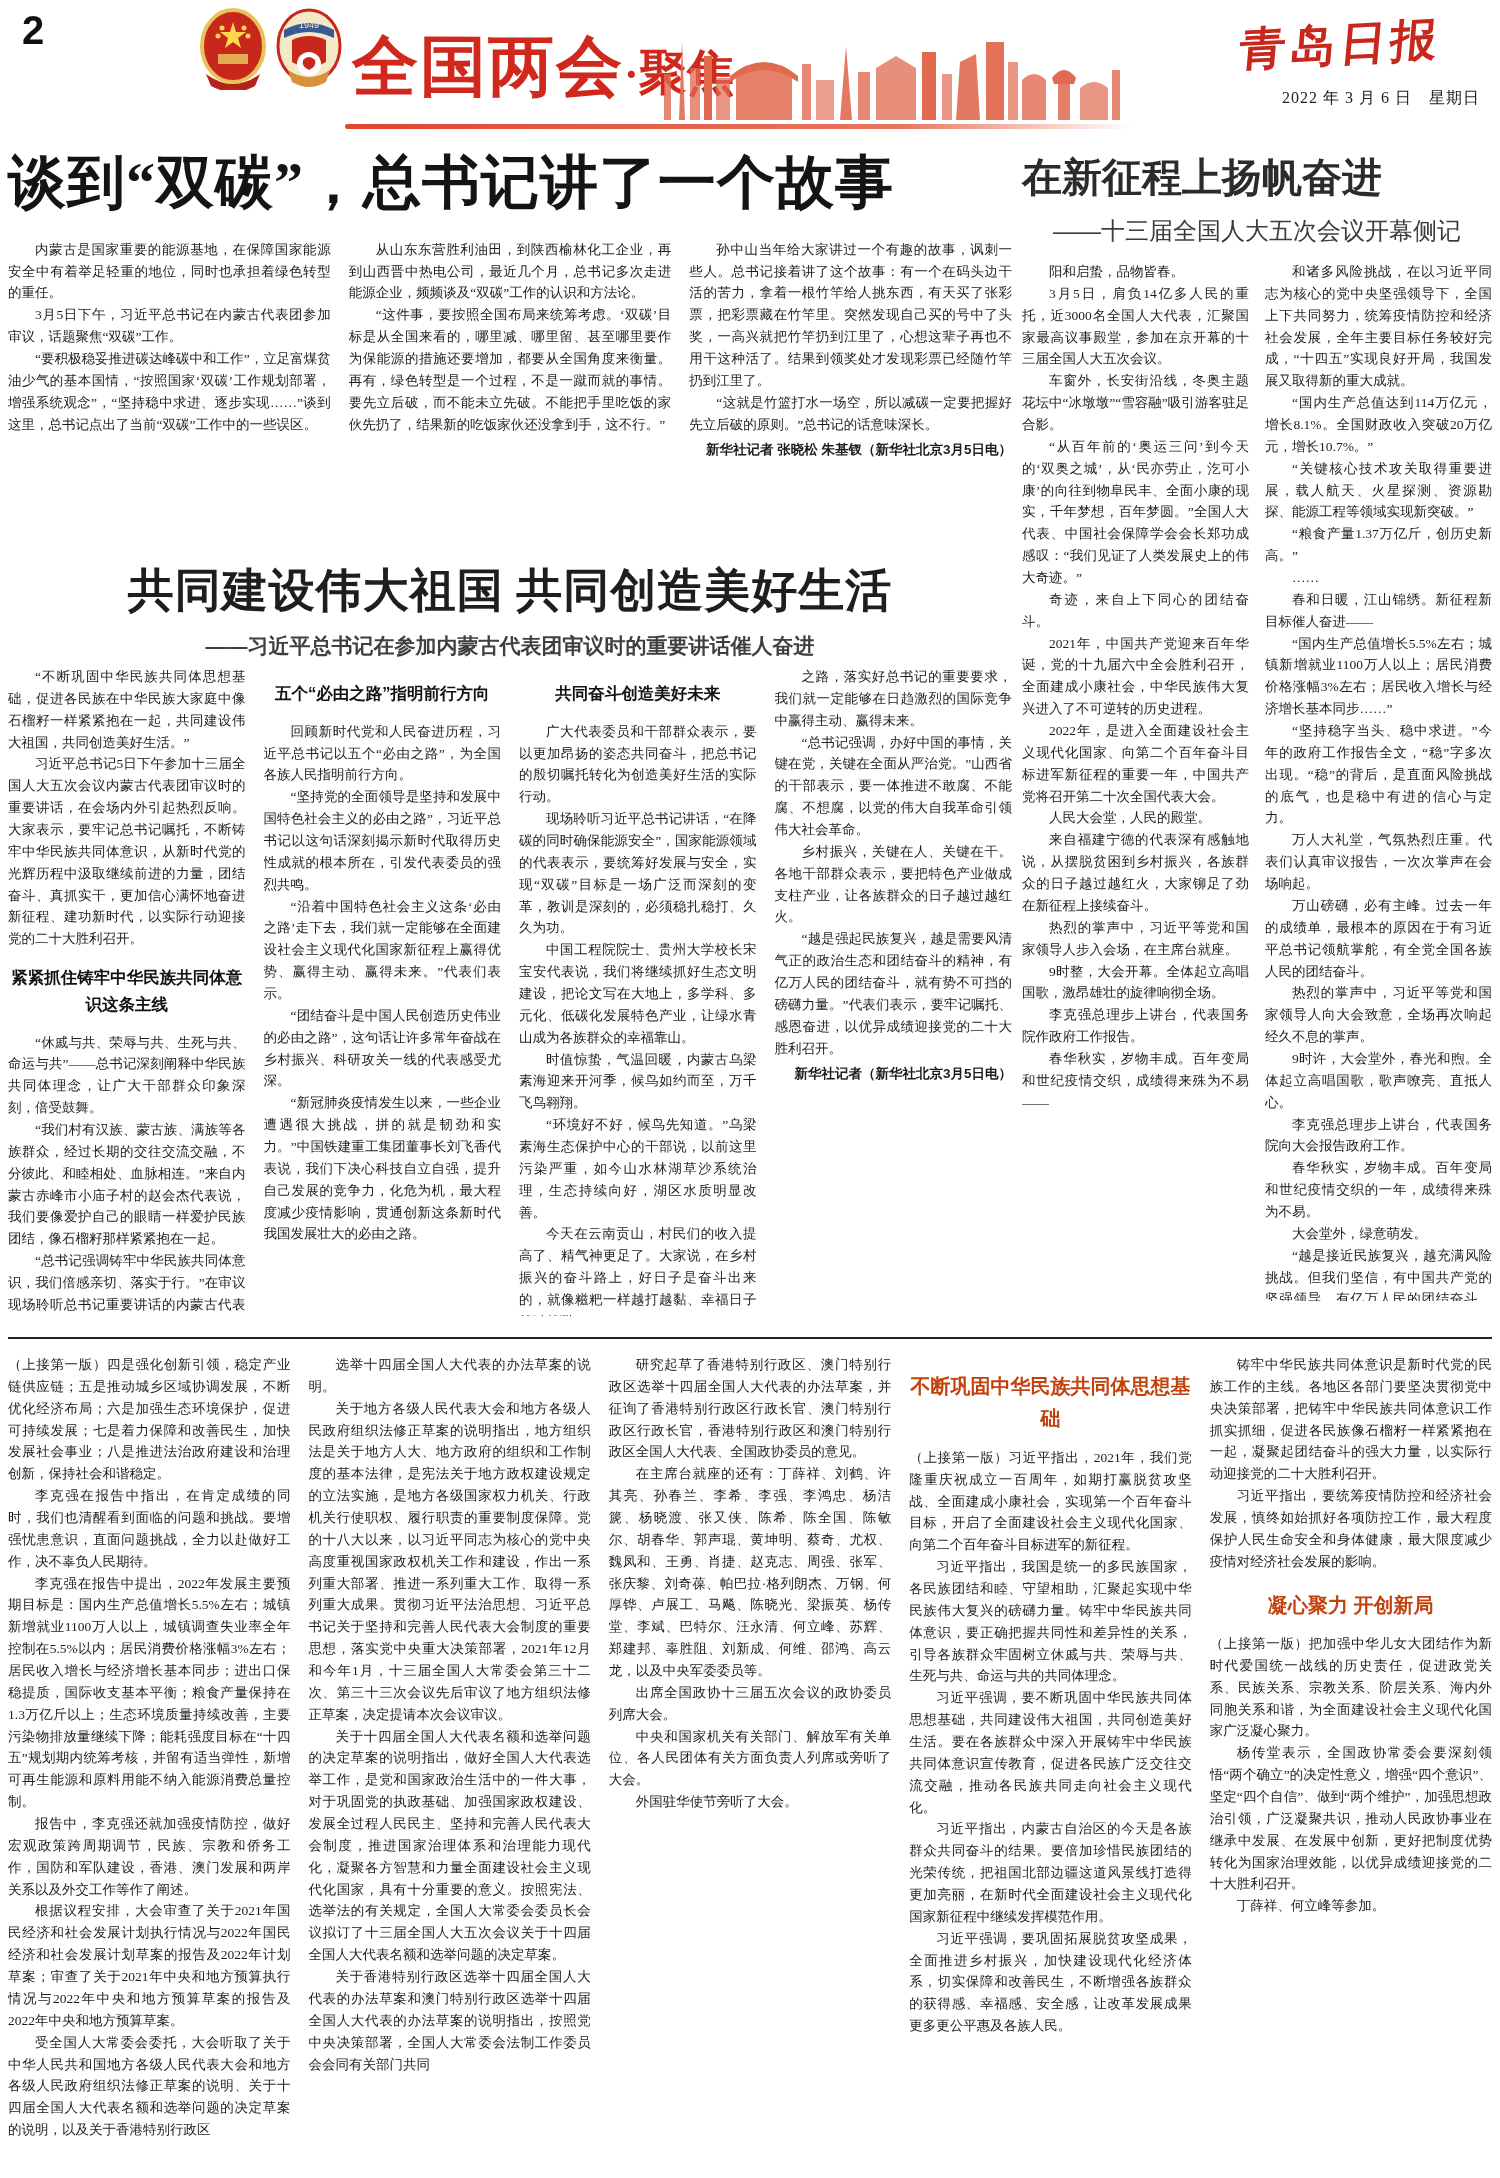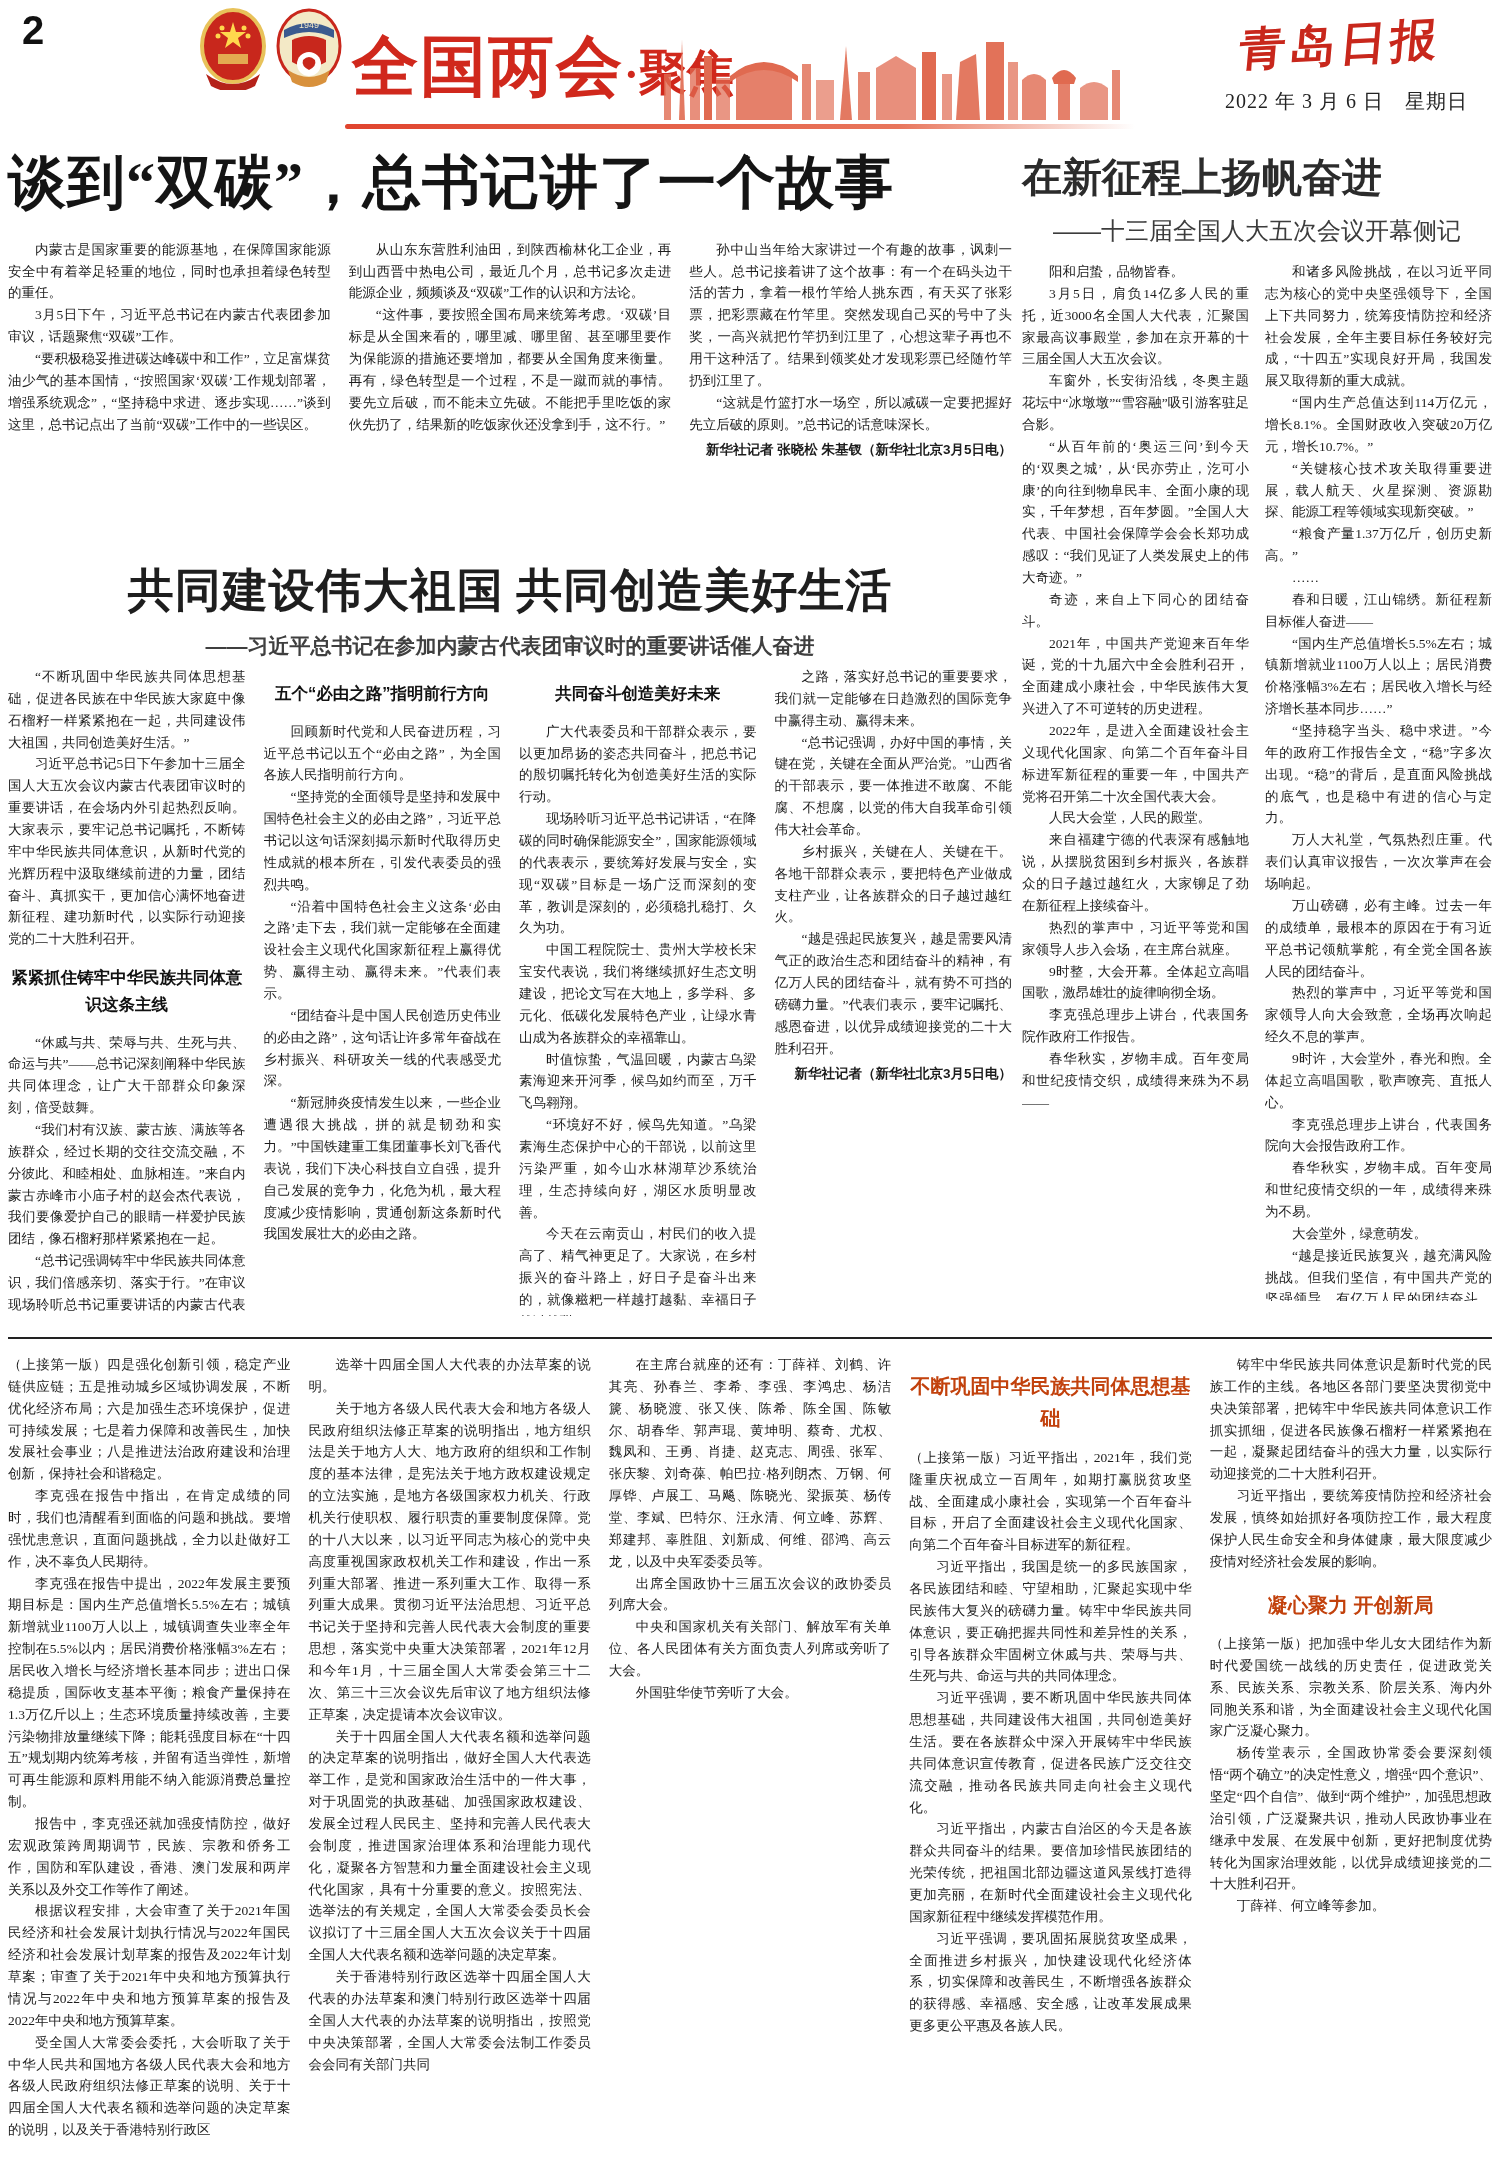--- a/index.html
+++ b/index.html
@@ -7,21 +7,21 @@
   
   .hdr{position:absolute;left:0;top:0;width:1500px;height:126px;}
   .pageno{position:absolute;left:22px;top:8px;font-family:"Liberation Sans",sans-serif;font-size:40px;font-weight:bold;color:#111;}
   .emblems{position:absolute;left:200px;top:8px;display:flex;gap:10px;}
   .banner-title{position:absolute;left:352px;top:22px;white-space:nowrap;}
   .banner-title .big{font-size:66px;font-weight:bold;color:#d0281c;font-family:"Liberation Sans",sans-serif;letter-spacing:2px;}
   .banner-title .dot{font-size:44px;font-weight:bold;color:#d0281c;}
   .banner-title .small{font-size:48px;font-weight:bold;color:#d0281c;font-family:"Liberation Sans",sans-serif;}
   .skyline{position:absolute;left:660px;top:28px;width:470px;height:92px;}
   .masthead{position:absolute;right:60px;top:14px;font-size:46px;font-weight:bold;color:#c8271c;font-family:"Liberation Serif",serif;transform:skewX(-8deg) rotate(-3deg);letter-spacing:4px;}
-  .dateline{position:absolute;right:32px;top:88px;font-size:20px;color:#222;font-family:"Liberation Serif",serif;letter-spacing:1px;}
+  .dateline{position:absolute;right:20px;top:88px;font-size:16px;color:#222;font-family:"Liberation Serif",serif;letter-spacing:1px;}
   .banner-rule{position:absolute;left:345px;top:124px;width:790px;height:5px;border-radius:3px;background:linear-gradient(90deg,#e0442e,#e8765c 70%,rgba(232,118,92,0));}
   
   .art{position:absolute;}
   h1.head-a{margin:0;text-align:left;font-size:58px;line-height:1.15;font-weight:bold;color:#141414;letter-spacing:1px;}
   h1.head-b{margin:0;text-align:left;font-size:40px;font-weight:bold;color:#2b2b2b;}
   .sub-b{text-align:center;font-size:24px;color:#3c3c3c;margin:10px 0 14px 0;font-family:"Liberation Sans",sans-serif;}
   h1.head-c{margin:0;text-align:center;font-size:46px;font-weight:bold;color:#1e1e1e;letter-spacing:1px;}
   .sub-c{text-align:center;font-size:21px;font-weight:bold;color:#3f3f3f;margin:10px 0 6px 0;font-family:"Liberation Sans",sans-serif;}
   .cols{display:flex;overflow:hidden;}
   .col{flex:1 1 0;overflow:hidden;}
@@ -210,20 +210,21 @@
         <p class="t-p">根据议程安排，大会审查了关于2021年国民经济和社会发展计划执行情况与2022年国民经济和社会发展计划草案的报告及2022年计划草案；审查了关于2021年中央和地方预算执行情况与2022年中央和地方预算草案的报告及2022年中央和地方预算草案。</p>
         <p class="t-p">受全国人大常委会委托，大会听取了关于中华人民共和国地方各级人民代表大会和地方各级人民政府组织法修正草案的说明、关于十四届全国人大代表名额和选举问题的决定草案的说明，以及关于香港特别行政区</p>
       </div>
     <div class="col">
         <p class="t-p">选举十四届全国人大代表的办法草案的说明。</p>
         <p class="t-p">关于地方各级人民代表大会和地方各级人民政府组织法修正草案的说明指出，地方组织法是关于地方人大、地方政府的组织和工作制度的基本法律，是宪法关于地方政权建设规定的立法实施，是地方各级国家权力机关、行政机关行使职权、履行职责的重要制度保障。党的十八大以来，以习近平同志为核心的党中央高度重视国家政权机关工作和建设，作出一系列重大部署、推进一系列重大工作、取得一系列重大成果。贯彻习近平法治思想、习近平总书记关于坚持和完善人民代表大会制度的重要思想，落实党中央重大决策部署，2021年12月和今年1月，十三届全国人大常委会第三十二次、第三十三次会议先后审议了地方组织法修正草案，决定提请本次会议审议。</p>
         <p class="t-p">关于十四届全国人大代表名额和选举问题的决定草案的说明指出，做好全国人大代表选举工作，是党和国家政治生活中的一件大事，对于巩固党的执政基础、加强国家政权建设、发展全过程人民民主、坚持和完善人民代表大会制度，推进国家治理体系和治理能力现代化，凝聚各方智慧和力量全面建设社会主义现代化国家，具有十分重要的意义。按照宪法、选举法的有关规定，全国人大常委会委员长会议拟订了十三届全国人大五次会议关于十四届全国人大代表名额和选举问题的决定草案。</p>
         <p class="t-p">关于香港特别行政区选举十四届全国人大代表的办法草案和澳门特别行政区选举十四届全国人大代表的办法草案的说明指出，按照党中央决策部署，全国人大常委会法制工作委员会会同有关部门共同</p>
       </div>
     <div class="col">
+        <p class="t-p">研究起草了香港特别行政区、澳门特别行政区选举十四届全国人大代表的办法草案，并征询了香港特别行政区行政长官、澳门特别行政区行政长官，香港特别行政区和澳门特别行政区全国人大代表、全国政协委员的意见。</p>
         <p class="t-p">在主席台就座的还有：丁薛祥、刘鹤、许其亮、孙春兰、李希、李强、李鸿忠、杨洁篪、杨晓渡、张又侠、陈希、陈全国、陈敏尔、胡春华、郭声琨、黄坤明、蔡奇、尤权、魏凤和、王勇、肖捷、赵克志、周强、张军、张庆黎、刘奇葆、帕巴拉·格列朗杰、万钢、何厚铧、卢展工、马飚、陈晓光、梁振英、杨传堂、李斌、巴特尔、汪永清、何立峰、苏辉、郑建邦、辜胜阻、刘新成、何维、邵鸿、高云龙，以及中央军委委员等。</p>
         <p class="t-p">出席全国政协十三届五次会议的政协委员列席大会。</p>
         <p class="t-p">中央和国家机关有关部门、解放军有关单位、各人民团体有关方面负责人列席或旁听了大会。</p>
         <p class="t-p">外国驻华使节旁听了大会。</p>
       </div>
     <div class="col">
         <p class="t-head2">不断巩固中华民族共同体思想基础</p>
         <p class="t-cont">（上接第一版）习近平指出，2021年，我们党隆重庆祝成立一百周年，如期打赢脱贫攻坚战、全面建成小康社会，实现第一个百年奋斗目标，开启了全面建设社会主义现代化国家、向第二个百年奋斗目标进军的新征程。</p>
         <p class="t-p">习近平指出，我国是统一的多民族国家，各民族团结和睦、守望相助，汇聚起实现中华民族伟大复兴的磅礴力量。铸牢中华民族共同体意识，要正确把握共同性和差异性的关系，引导各族群众牢固树立休戚与共、荣辱与共、生死与共、命运与共的共同体理念。</p>
         <p class="t-p">习近平强调，要不断巩固中华民族共同体思想基础，共同建设伟大祖国，共同创造美好生活。要在各族群众中深入开展铸牢中华民族共同体意识宣传教育，促进各民族广泛交往交流交融，推动各民族共同走向社会主义现代化。</p>

